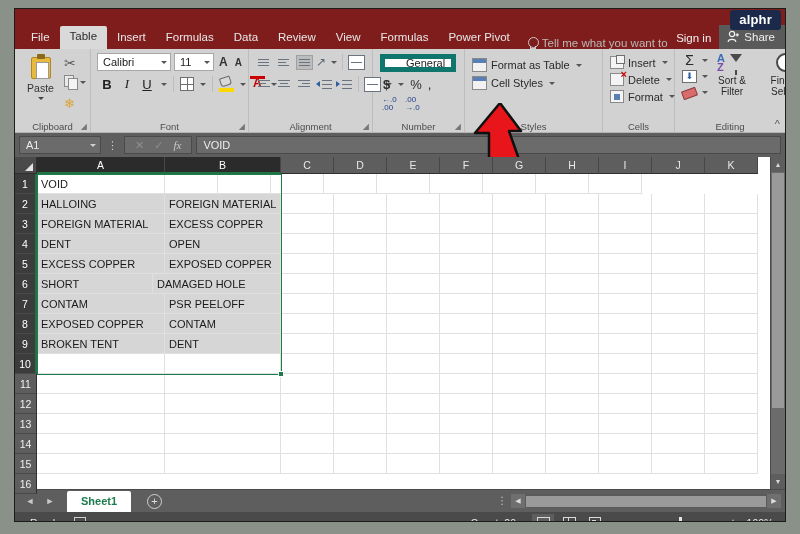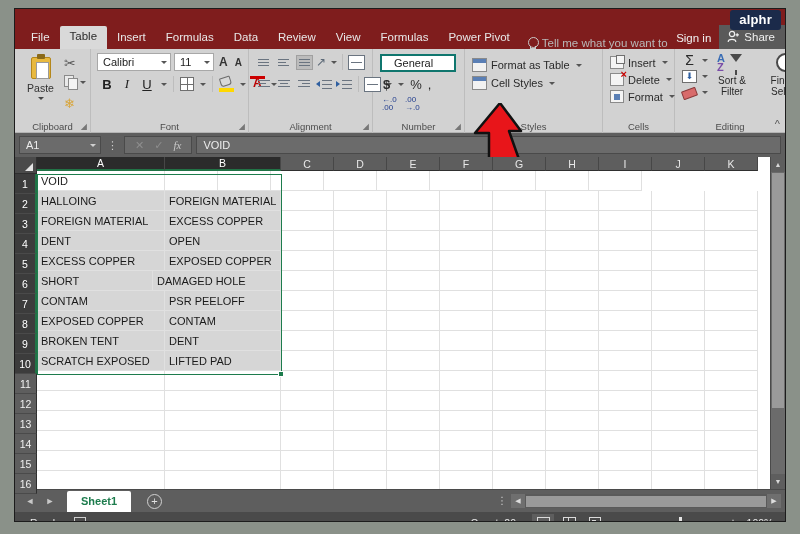--- a/index.html
+++ b/index.html
@@ -197,23 +197,23 @@
   .merge-ico::after { content:""; position:absolute; left:2px; top:6px;
     width: 11px; height: 1.3px; background:#6a7480; }
   .indent-ico { width: 17px; height: 15px; position: relative; border:none; }
   .indent-ico i { position:absolute; height:1.6px; background:#6a7480; left:6px; right:1px;}
   .indent-ico b { position:absolute; left:0; top:4px; width:0;height:0;
     border-top:3.5px solid transparent;border-bottom:3.5px solid transparent;
     border-right:4px solid #2f5fa0;}
 
   
   .num-combo {
-    background: #fff; border: 2px solid #0f766e; width: 76px; height: 18px;
+    background: #fff; border: 5px solid #0f766e; width: 76px; height: 18px;
     display: flex; align-items: center; justify-content: space-between;
-    padding: 0 3px 0 12px; font-size: 11px; color: #222; margin: 3px 0 0 3px;
+    padding: 0 3px 0 21px; font-size: 11px; color: #222; margin: 3px 0 0 3px;
   }
   .num-row { display: flex; align-items: center; gap: 6px; margin: 5px 0 0 6px; font-size: 13px; color: #2b2b2b; }
   .num-row .dollar { font-weight: bold; }
   .num-row3 { display: flex; align-items: center; gap: 7px; margin: 4px 0 0 5px; }
   .dec-ico { font-size: 8px; color: #25408f; line-height: 1; position: relative; width: 16px; }
 
   
   .style-item {
     display: flex; align-items: center; gap: 4px;
     font-size: 11px; color: #2a2a2a; margin: 2px 0 0 3px; cursor: default;
@@ -831,33 +831,20 @@
           <div class="cell" style="width:53px"></div>
           <div class="cell" style="width:53px"></div>
           <div class="cell" style="width:53px"></div>
           <div class="cell" style="width:53px"></div>
           <div class="cell" style="width:53px"></div>
           <div class="cell" style="width:53px"></div>
           <div class="cell" style="width:53px"></div>
           <div class="cell" style="width:53px"></div>
         </div>
         <div class="datarow">
-          <div class="cell selfill" style="width:128px">SCRATCH EXPOSED</div>
-          <div class="cell selfill" style="width:116px">LIFTED PAD</div>
-          <div class="cell" style="width:53px"></div>
-          <div class="cell" style="width:53px"></div>
-          <div class="cell" style="width:53px"></div>
-          <div class="cell" style="width:53px"></div>
-          <div class="cell" style="width:53px"></div>
-          <div class="cell" style="width:53px"></div>
-          <div class="cell" style="width:53px"></div>
-          <div class="cell" style="width:53px"></div>
-          <div class="cell" style="width:53px"></div>
-        </div>
-        <div class="datarow">
           <div class="cell" style="width:128px"></div>
           <div class="cell" style="width:116px"></div>
           <div class="cell" style="width:53px"></div>
           <div class="cell" style="width:53px"></div>
           <div class="cell" style="width:53px"></div>
           <div class="cell" style="width:53px"></div>
           <div class="cell" style="width:53px"></div>
           <div class="cell" style="width:53px"></div>
           <div class="cell" style="width:53px"></div>
           <div class="cell" style="width:53px"></div>

